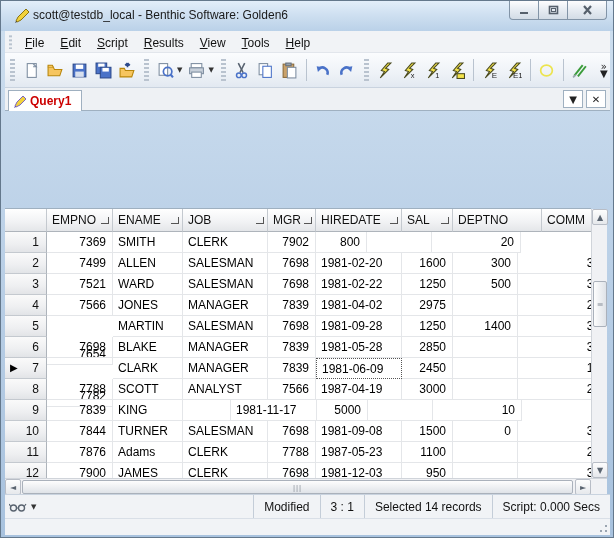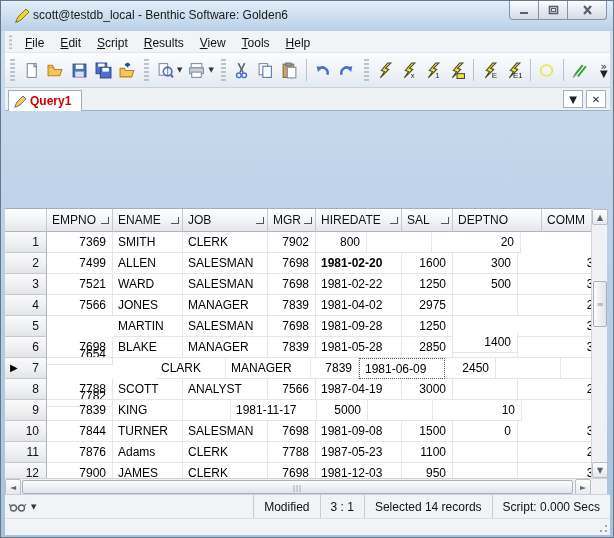--- a/index.html
+++ b/index.html
@@ -369,21 +369,21 @@
           <div class="cell r" style="width: 89px;">20</div>
         </div>
         <div class="grow">
           <div class="rowhdr">
             <span>2</span>
           </div>
           <div class="cell r" style="width: 66px;">7499</div>
           <div class="cell" style="width: 70px;">ALLEN</div>
           <div class="cell" style="width: 85px;">SALESMAN</div>
           <div class="cell r" style="width: 48px;">7698</div>
-          <div class="cell" style="width: 86px; font-weight: bold;">1981-02-20</div>
+          <div class="cell" style="width: 86px;">1981-02-20</div>
           <div class="cell r" style="width: 51px;">1600</div>
           <div class="cell r" style="width: 65px;">300</div>
           <div class="cell r" style="width: 89px;">30</div>
         </div>
         <div class="grow">
           <div class="rowhdr">
             <span>3</span>
           </div>
           <div class="cell r" style="width: 66px;">7521</div>
           <div class="cell" style="width: 70px;">WARD</div>
@@ -410,21 +410,21 @@
         <div class="grow">
           <div class="rowhdr">
             <span>5</span>
           </div>
           <div class="cell r" style="width: 66px; margin-top: 28px;">7654</div>
           <div class="cell" style="width: 70px;">MARTIN</div>
           <div class="cell" style="width: 85px;">SALESMAN</div>
           <div class="cell r" style="width: 48px;">7698</div>
           <div class="cell" style="width: 86px;">1981-09-28</div>
           <div class="cell r" style="width: 51px;">1250</div>
-          <div class="cell r" style="width: 65px; margin-top: 16px;">1400</div>
+          <div class="cell r" style="width: 65px;">1400</div>
           <div class="cell r" style="width: 89px;">30</div>
         </div>
         <div class="grow">
           <div class="rowhdr">
             <span>6</span>
           </div>
           <div class="cell r" style="width: 66px;">7698</div>
           <div class="cell" style="width: 70px;">BLAKE</div>
           <div class="cell" style="width: 85px;">MANAGER</div>
           <div class="cell r" style="width: 48px;">7839</div>
@@ -432,21 +432,21 @@
           <div class="cell r" style="width: 51px;">2850</div>
           <div class="cell r" style="width: 65px;"></div>
           <div class="cell r" style="width: 89px;">30</div>
         </div>
         <div class="grow">
           <div class="rowhdr">
             <span class="cur">▶</span>
             <span>7</span>
           </div>
           <div class="cell r" style="width: 66px; margin-top: 28px;">7782</div>
-          <div class="cell" style="width: 70px; margin-left: 43px;">CLARK</div>
+          <div class="cell" style="width: 70px;">CLARK</div>
           <div class="cell" style="width: 85px;">MANAGER</div>
           <div class="cell r" style="width: 48px;">7839</div>
           <div class="cell focused" style="width: 86px;">1981-06-09</div>
           <div class="cell r" style="width: 51px;">2450</div>
           <div class="cell r" style="width: 65px;"></div>
           <div class="cell r" style="width: 89px;">10</div>
         </div>
         <div class="grow">
           <div class="rowhdr">
             <span>8</span>

